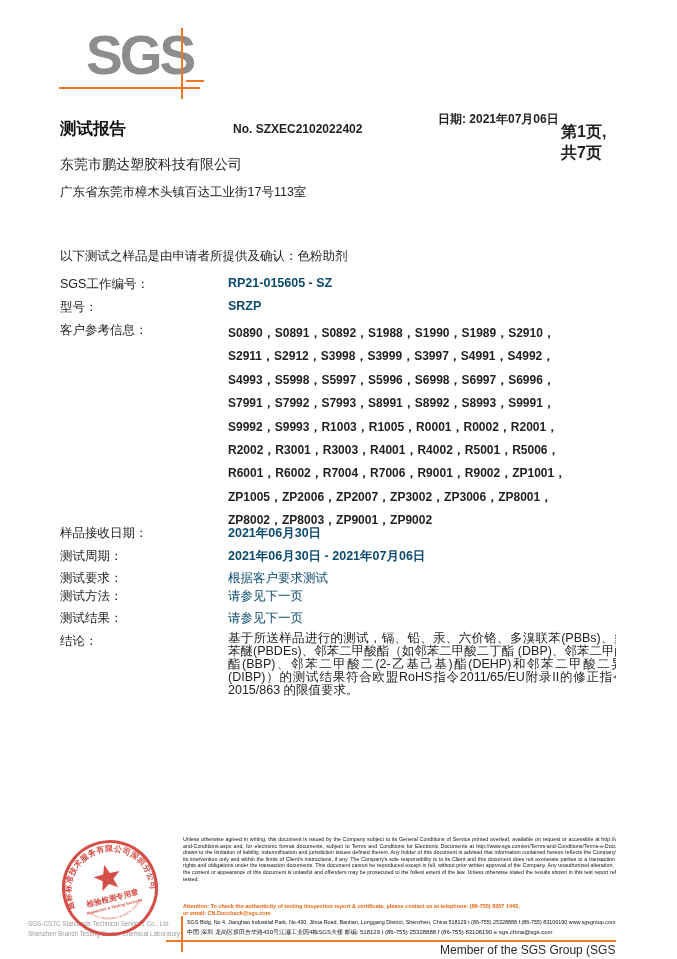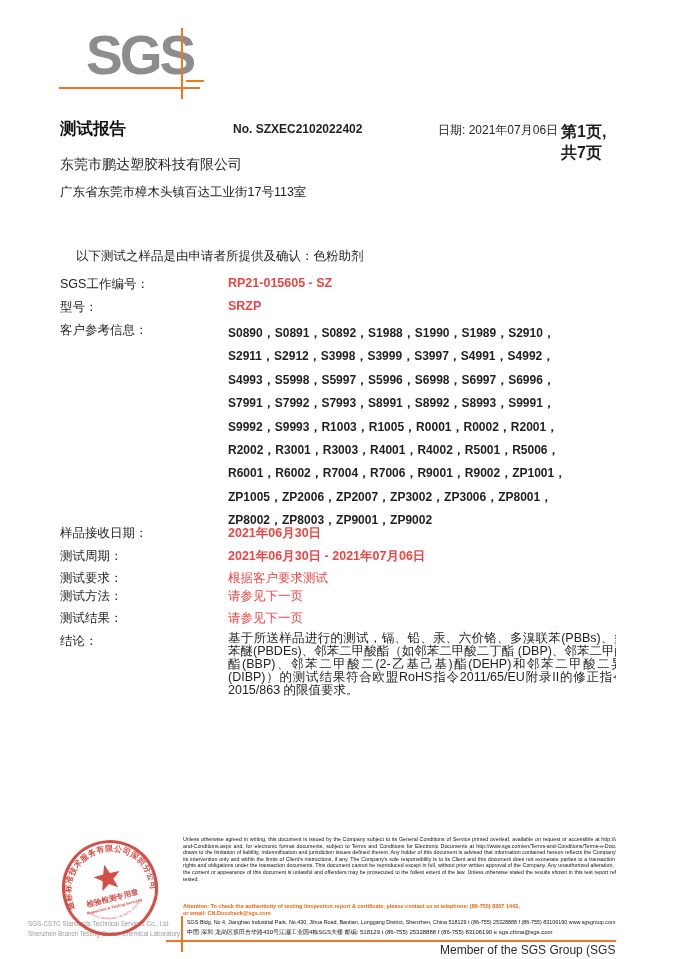--- a/index.html
+++ b/index.html
@@ -7,28 +7,28 @@
         font-family:"Liberation Sans","DejaVu Sans",sans-serif;color:#1f1f1f;}
   
   .logo-text{position:absolute;left:86px;top:28px;font-size:55px;line-height:55px;
              font-weight:bold;color:#8d8d8d;letter-spacing:-3px;}
   .logo-hline{position:absolute;left:59px;top:87px;width:141px;height:2px;background:#ee7624;}
   .logo-vline{position:absolute;left:181px;top:28px;width:2px;height:71px;background:#ee7624;}
   .logo-tick{position:absolute;left:186px;top:80px;width:18px;height:2px;background:#ee7624;}
   
   .doc-title{position:absolute;left:60px;top:118px;font-size:16.5px;font-weight:bold;color:#111;}
   .report-no{position:absolute;left:233px;top:122px;font-size:12px;font-weight:600;}
-  .report-date{position:absolute;left:438px;top:122px;font-size:12px;font-weight:400;text-align:center;}
+  .report-date{position:absolute;left:438px;top:111px;font-size:12px;font-weight:700;text-align:center;}
   .report-page{position:absolute;left:561px;top:122px;font-size:16px;font-weight:600;}
   .client-name{position:absolute;left:60px;top:156px;font-size:14px;}
   .client-addr{position:absolute;left:60px;top:184px;font-size:12.5px;}
-  .statement{position:absolute;left:76px;top:248px;font-size:12.5px;}
+  .statement{position:absolute;left:60px;top:248px;font-size:12.5px;}
   
   .lbl{position:absolute;left:60px;font-size:12.5px;color:#1f1f1f;}
-  .val{position:absolute;left:228px;font-size:12.5px;color:#ef4444;}
+  .val{position:absolute;left:228px;font-size:12.5px;color:#0c4a6e;}
   .bold{font-weight:600;}
   .t-job{top:276px;} .t-model{top:299px;} .t-ref{top:322px;}
   .t-recv{top:525px;} .t-period{top:548px;} .t-req{top:570px;}
   .t-method{top:588px;} .t-result{top:610px;} .t-concl{top:633px;text-align:center;}
   .refs{position:absolute;left:228px;top:322px;font-size:12px;font-weight:600;line-height:23.4px;}
   .refs span{display:block;}
   .conclusion{position:absolute;left:228px;top:632px;width:424px;font-size:12.5px;
               line-height:13px;text-align:justify;}
   
   .gray-co{position:absolute;left:28px;top:919px;font-size:6.3px;line-height:10px;color:#9b9b9b;width:170px;}

